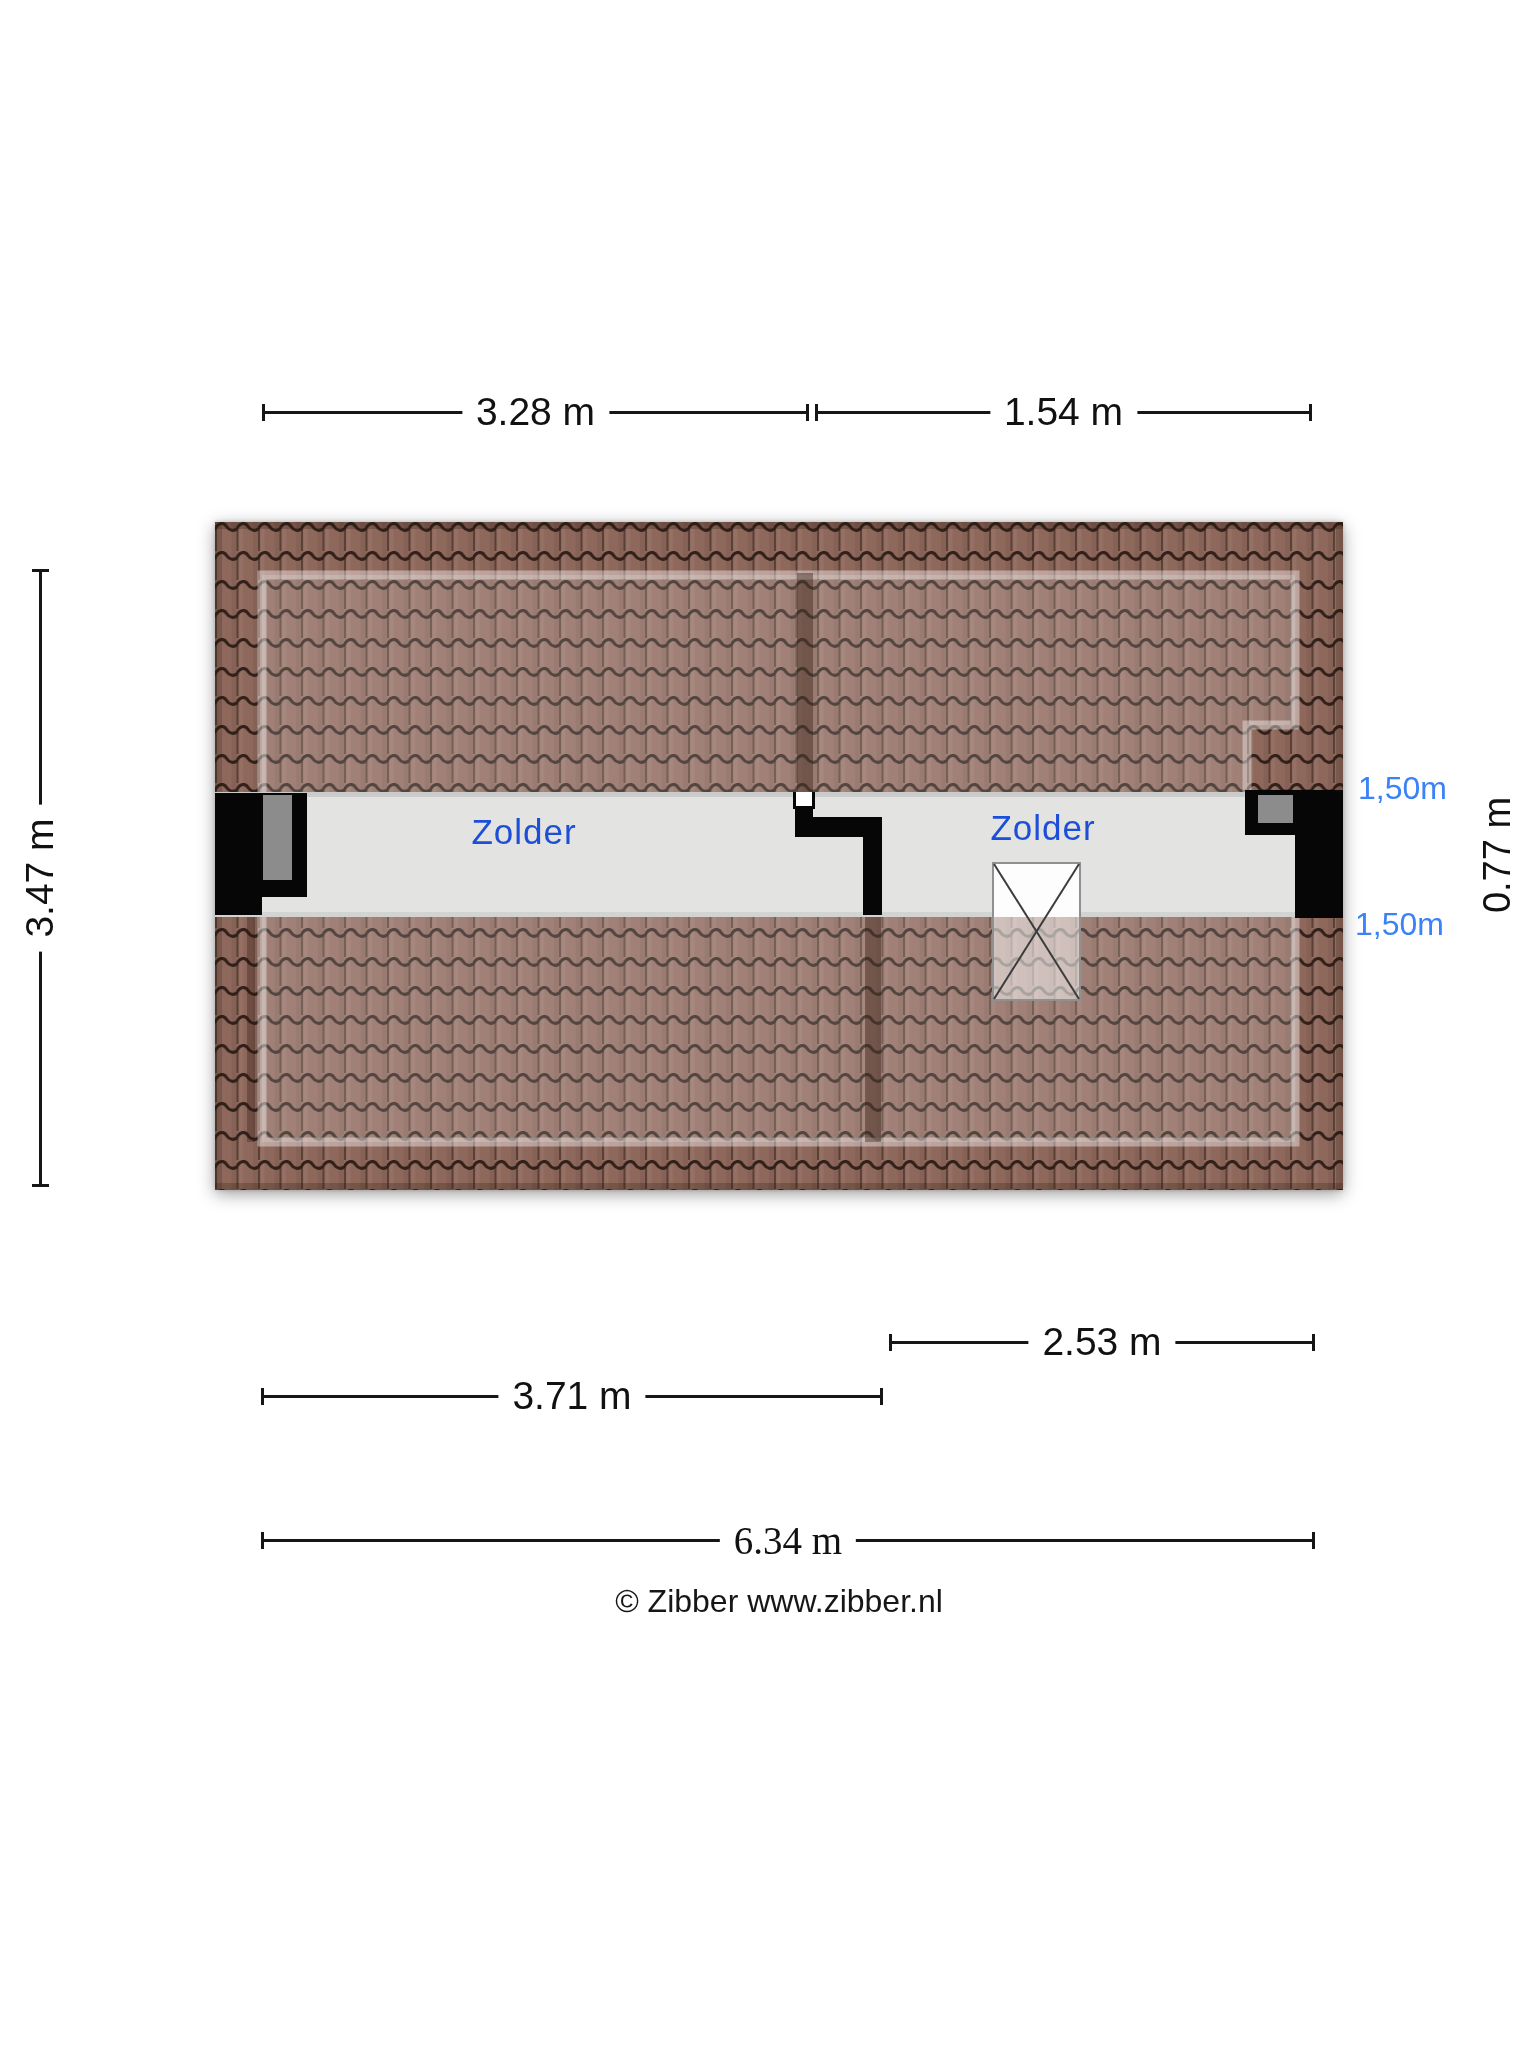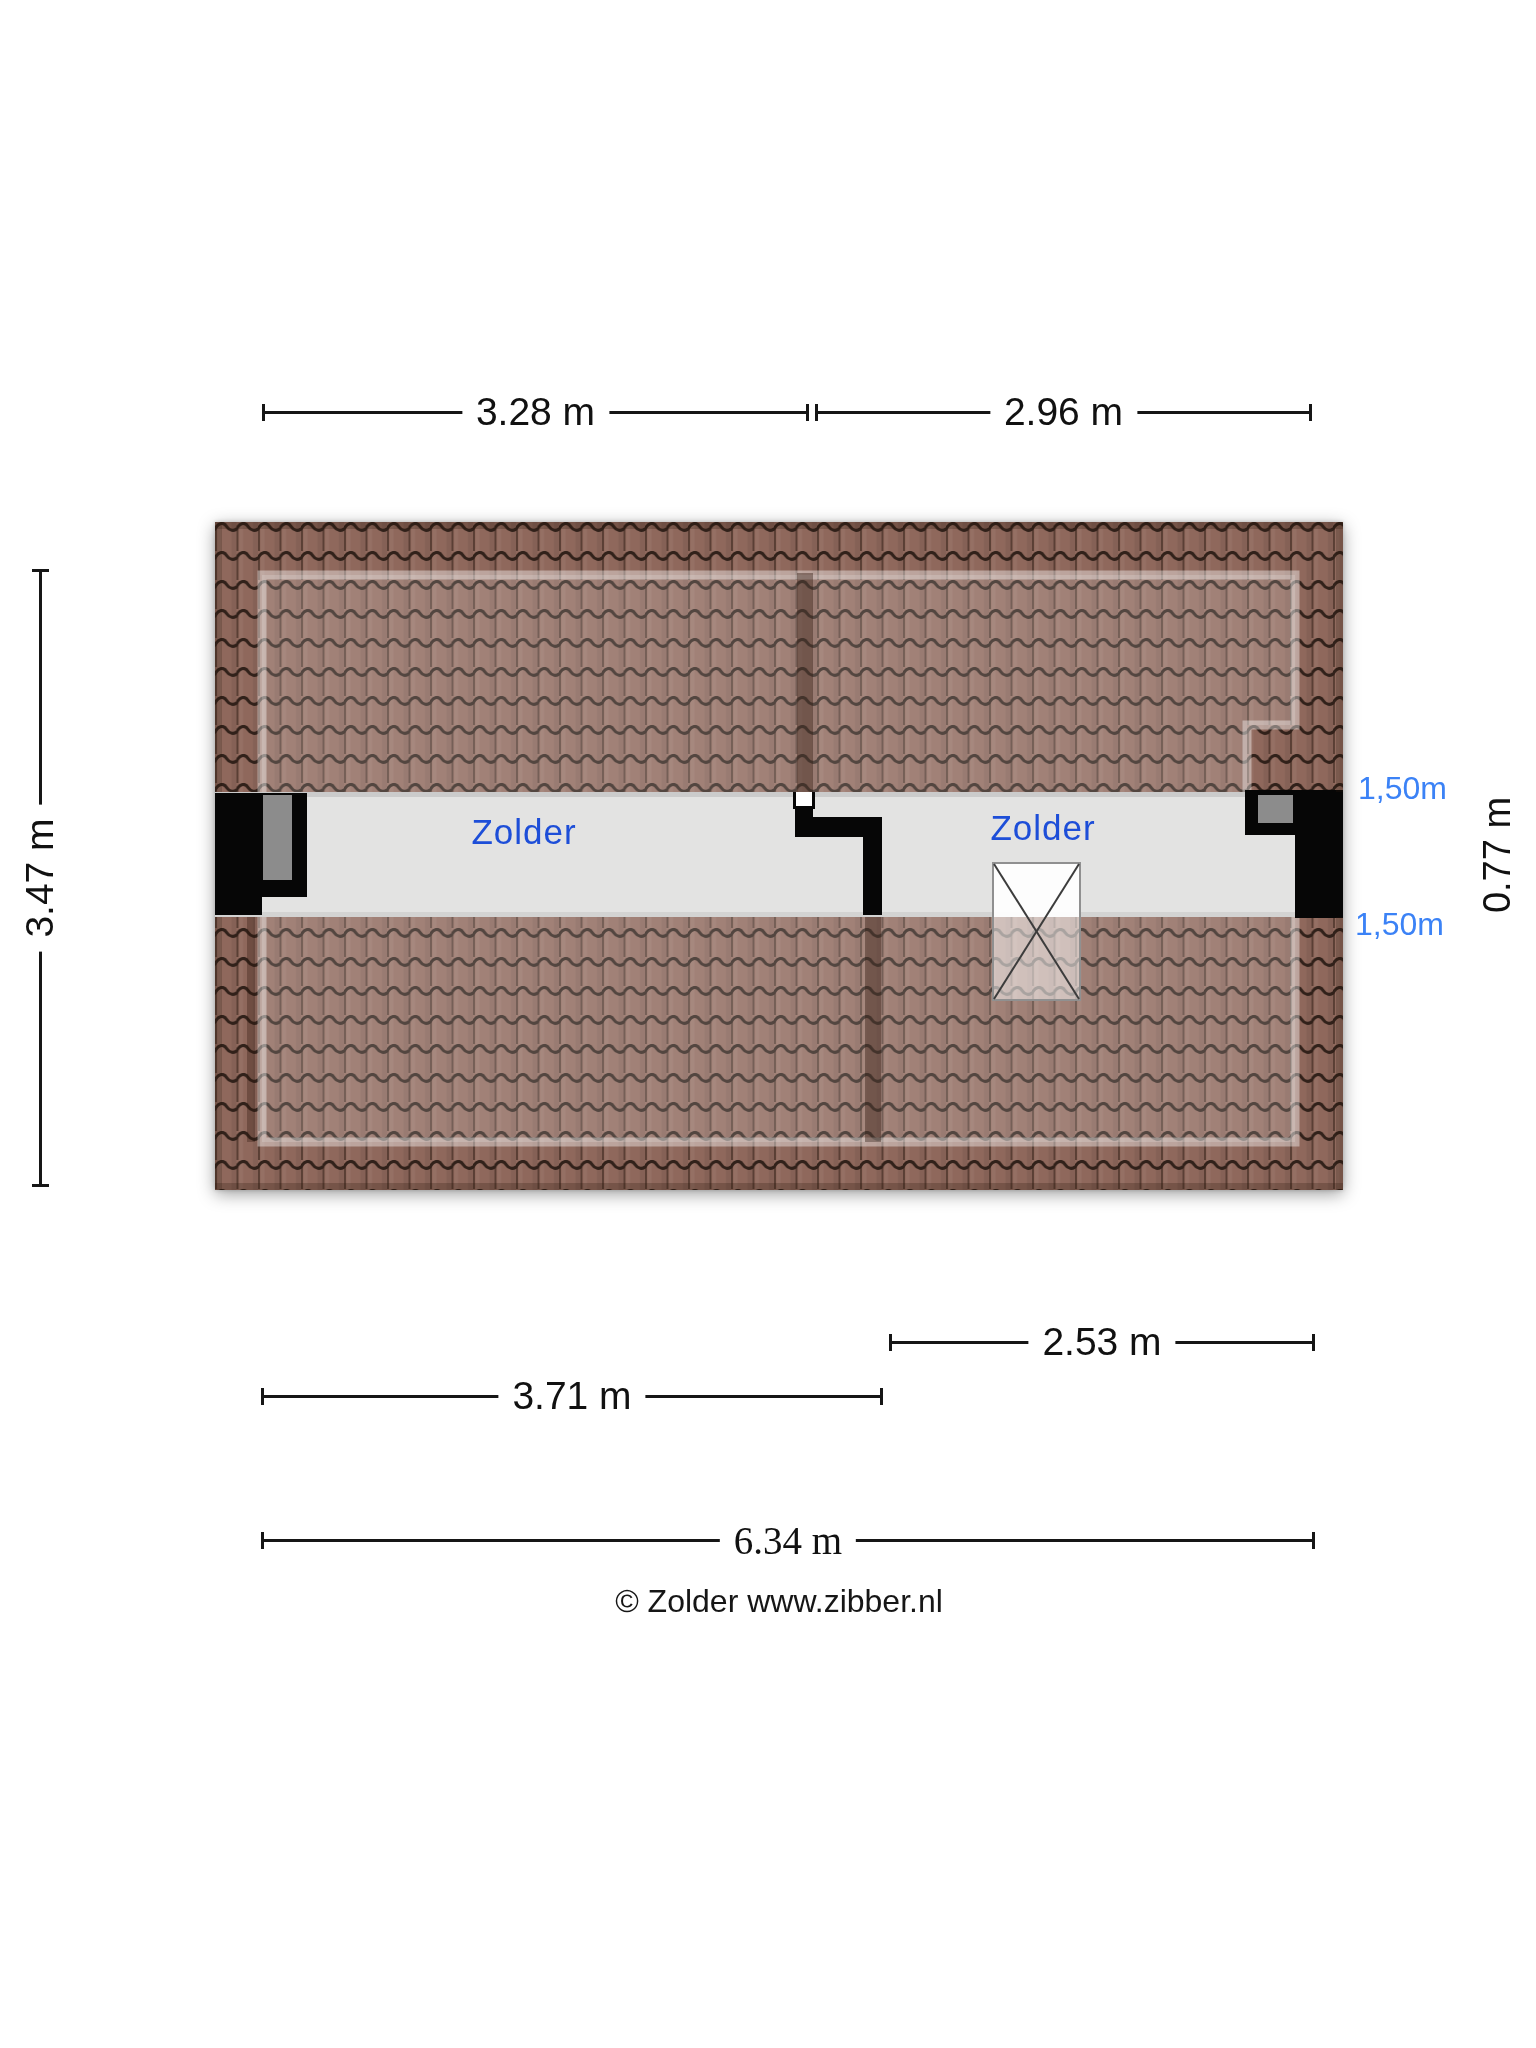--- a/index.html
+++ b/index.html
@@ -59,21 +59,21 @@
 
 <div class="page">
 
   <div class="dim-h" style="left:263px;top:411px;width:545px;">
     <span class="tick tick-l"></span>
     <span class="dim-label">3.28 m</span>
     <span class="tick tick-r"></span>
   </div>
   <div class="dim-h" style="left:816px;top:411px;width:495px;">
     <span class="tick tick-l"></span>
-    <span class="dim-label">2.96 m</span>
+    <span class="dim-label">1.54 m</span>
     <span class="tick tick-r"></span>
   </div>
 
   <div class="dim-v" style="left:39px;top:570px;height:616px;">
     <span class="tick tick-t"></span>
     <span class="dim-label">3.47 m</span>
     <span class="tick tick-b"></span>
   </div>
 
   <div class="plan">
@@ -161,16 +161,16 @@
     <span class="tick tick-r"></span>
   </div>
 
   <div class="dim-h" style="left:262px;top:1539px;width:1052px;font-family:Liberation Serif, serif;">
     <span class="tick tick-l"></span>
     <span class="dim-label">6.34 m</span>
     <span class="tick tick-r"></span>
   </div>
 
   <div class="footer">
-    <div>© Zolder www.zibber.nl</div>
+    <div>© Zibber www.zibber.nl</div>
   </div>
 
 </div>
 
 </body></html>

